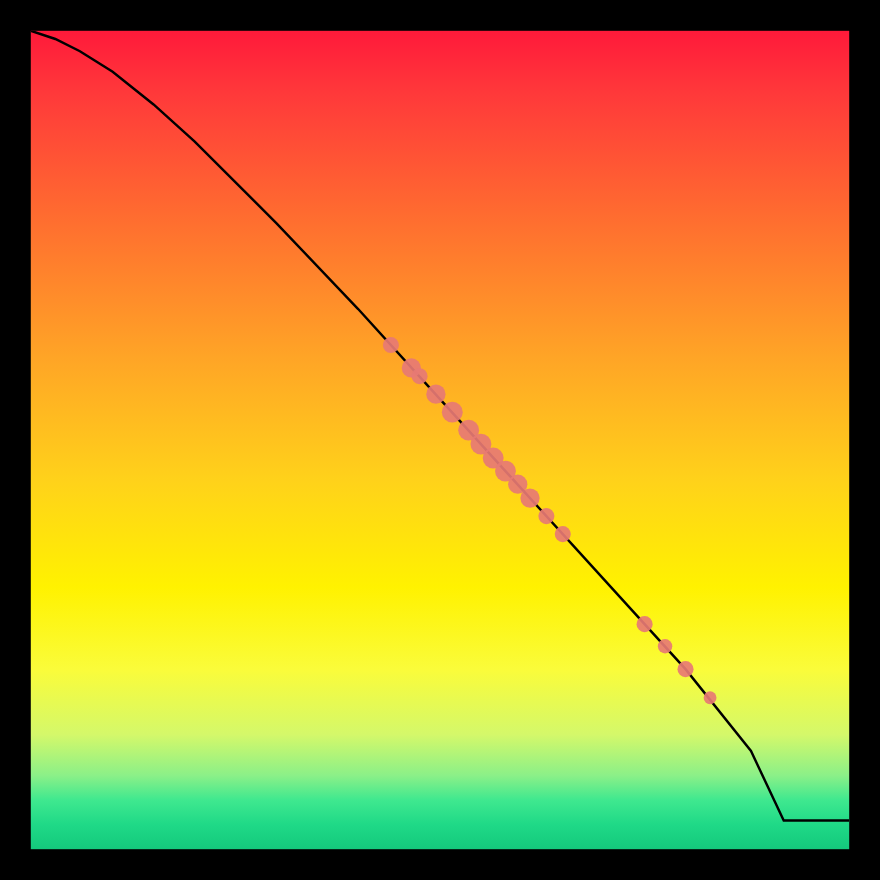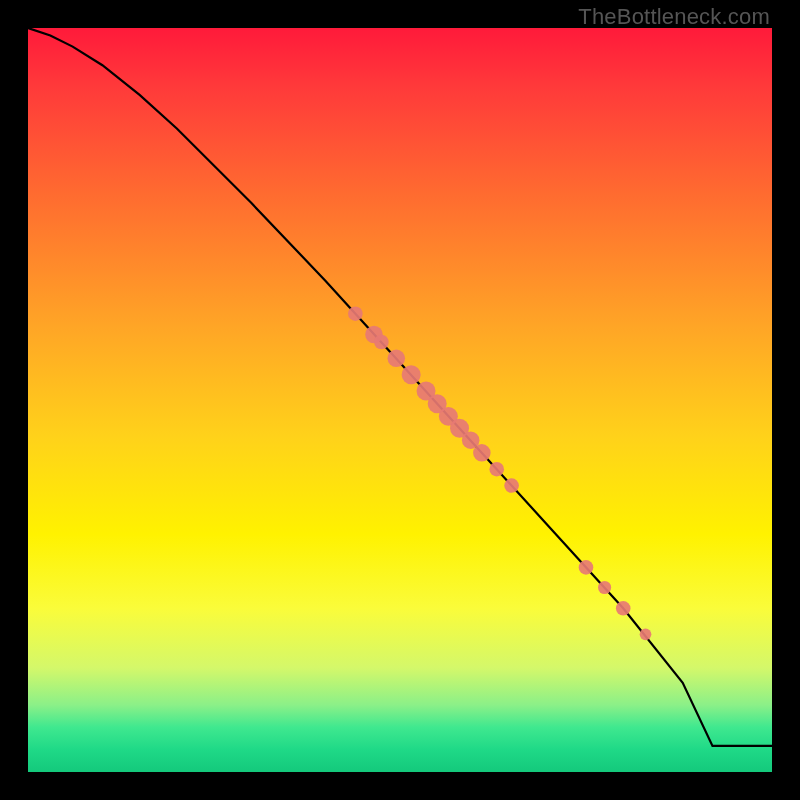--- a/index.html
+++ b/index.html
@@ -77,14 +77,13 @@
           <circle cx="453.84" cy="424.82" r="8.76" fill="#e77a74" fill-opacity="0.92"></circle>
           <circle cx="468.72" cy="441.19" r="7.30" fill="#e77a74" fill-opacity="0.92"></circle>
           <circle cx="483.60" cy="457.56" r="7.30" fill="#e77a74" fill-opacity="0.92"></circle>
           <circle cx="558.00" cy="539.40" r="7.30" fill="#e77a74" fill-opacity="0.92"></circle>
           <circle cx="576.60" cy="559.49" r="6.57" fill="#e77a74" fill-opacity="0.92"></circle>
           <circle cx="595.20" cy="580.32" r="7.30" fill="#e77a74" fill-opacity="0.92"></circle>
           <circle cx="617.52" cy="606.36" r="5.84" fill="#e77a74" fill-opacity="0.92"></circle>
         </g>
     </svg>
   </div>
-  <div class="watermark">TheBottleneck.com</div>
 </div>
 
 </body></html>

